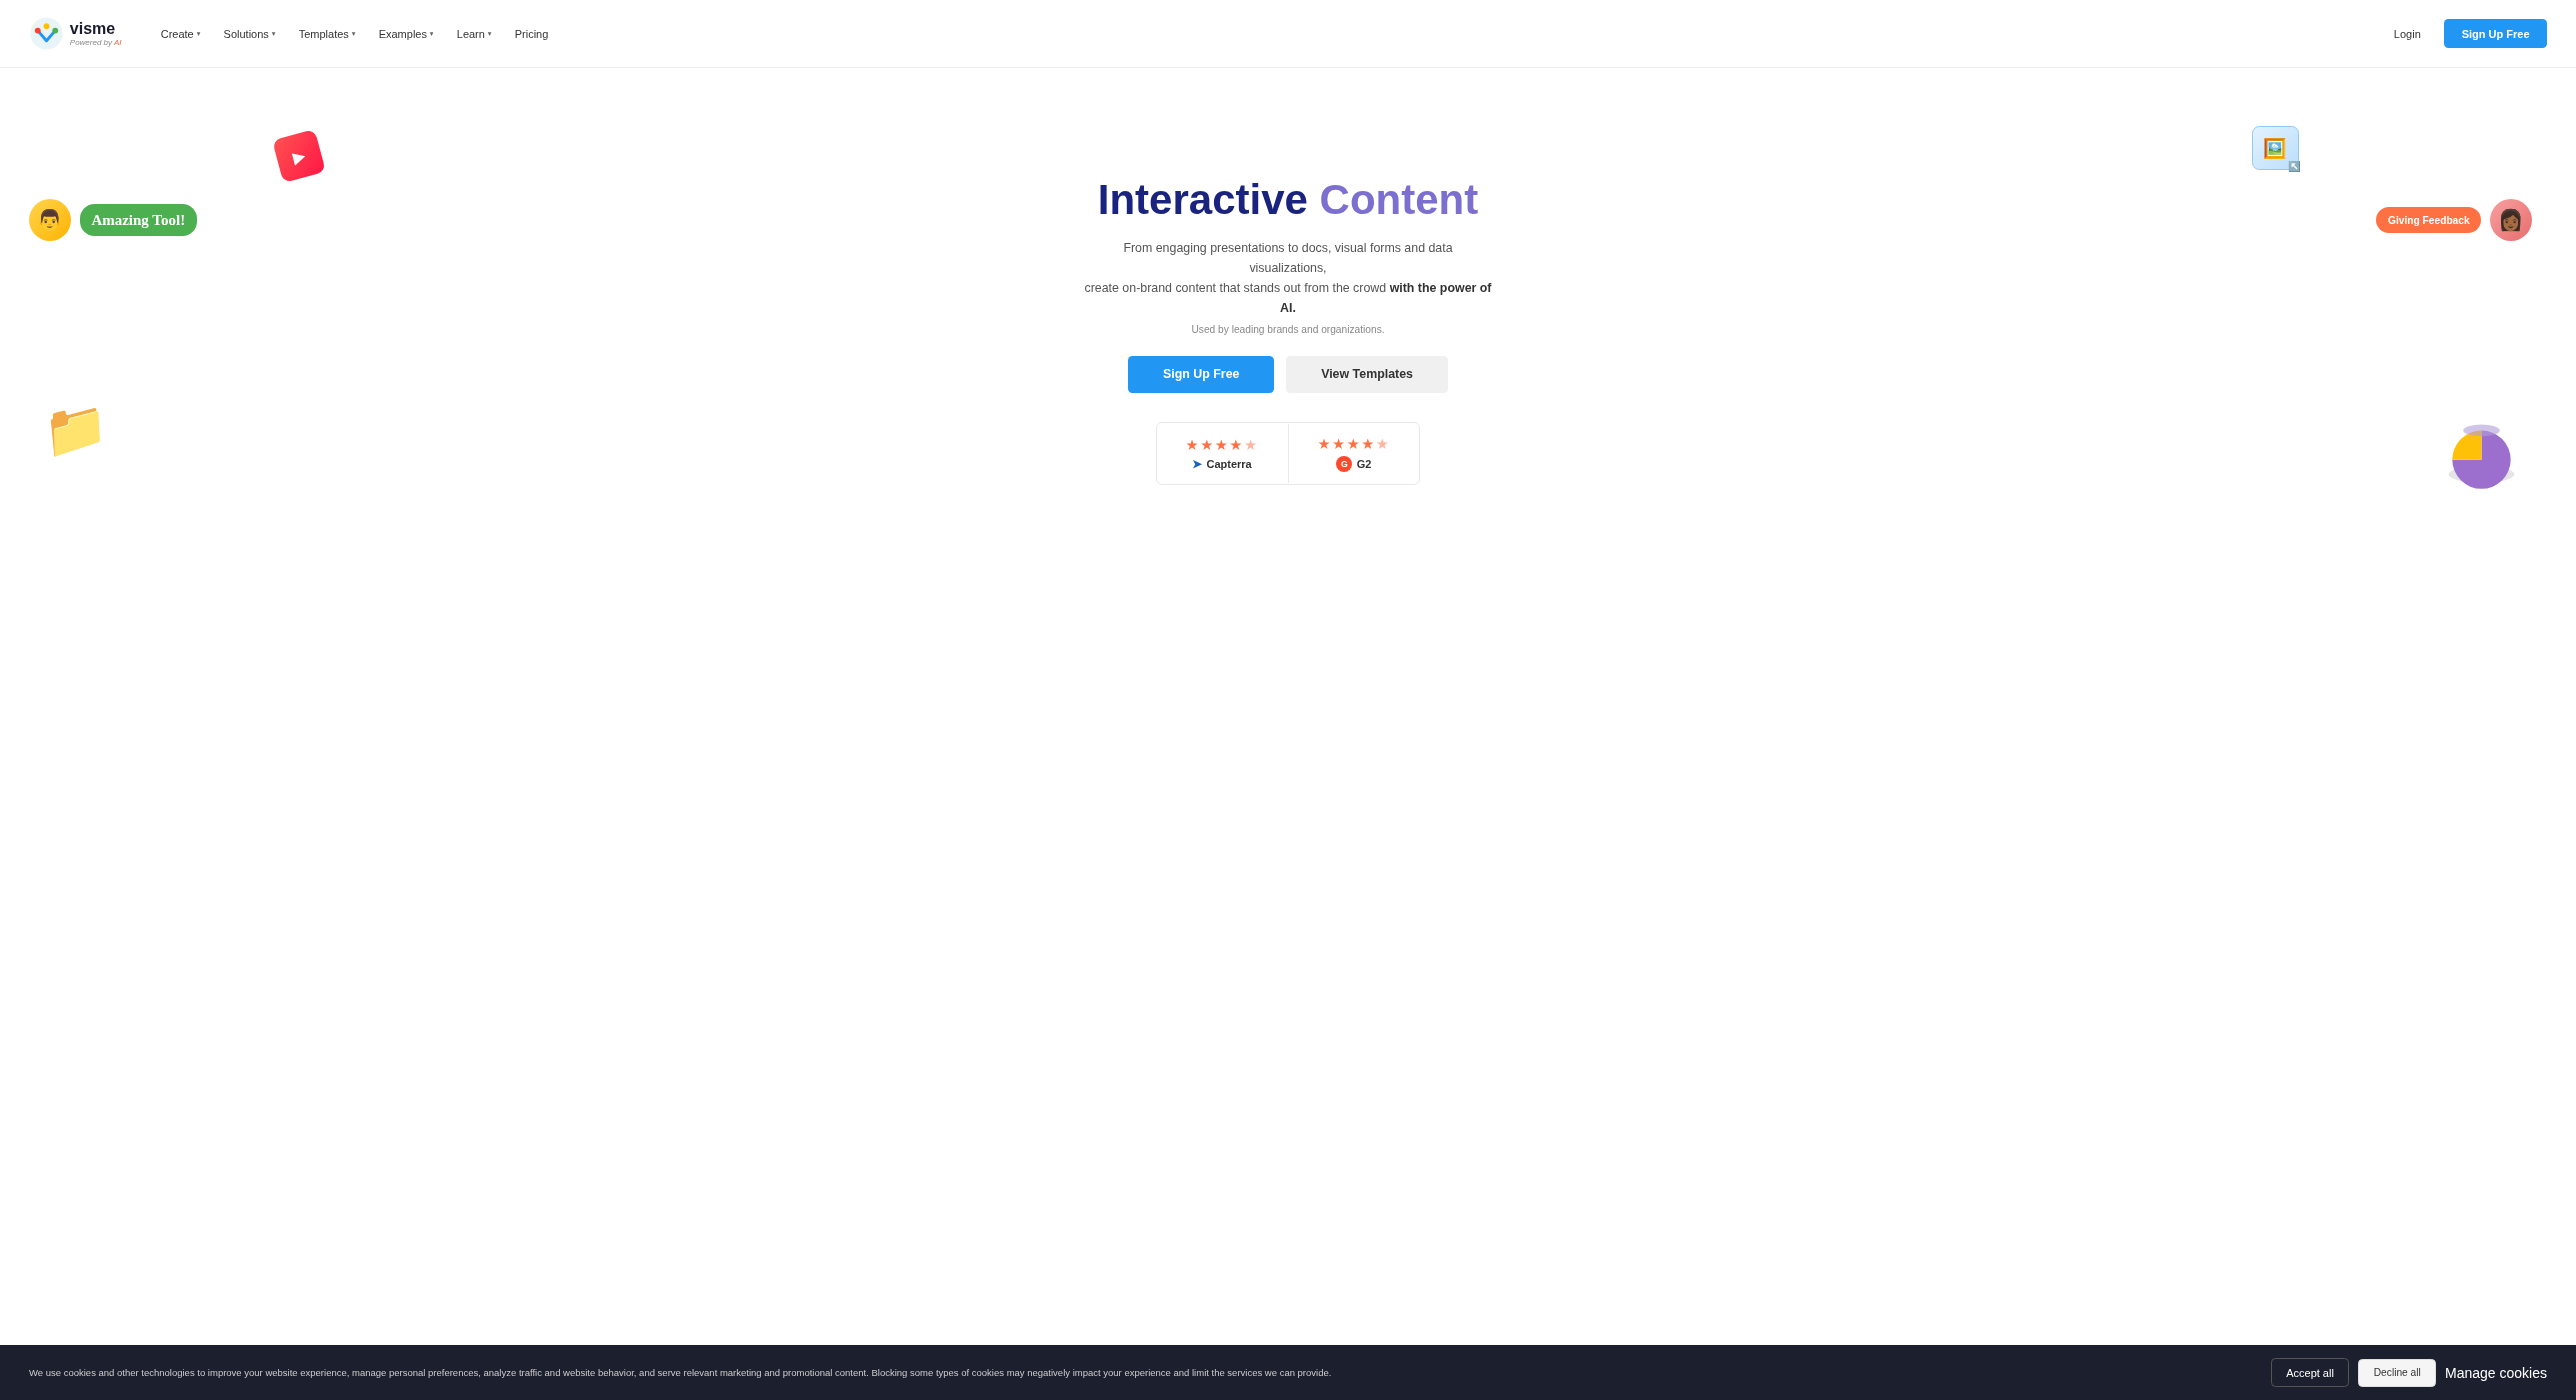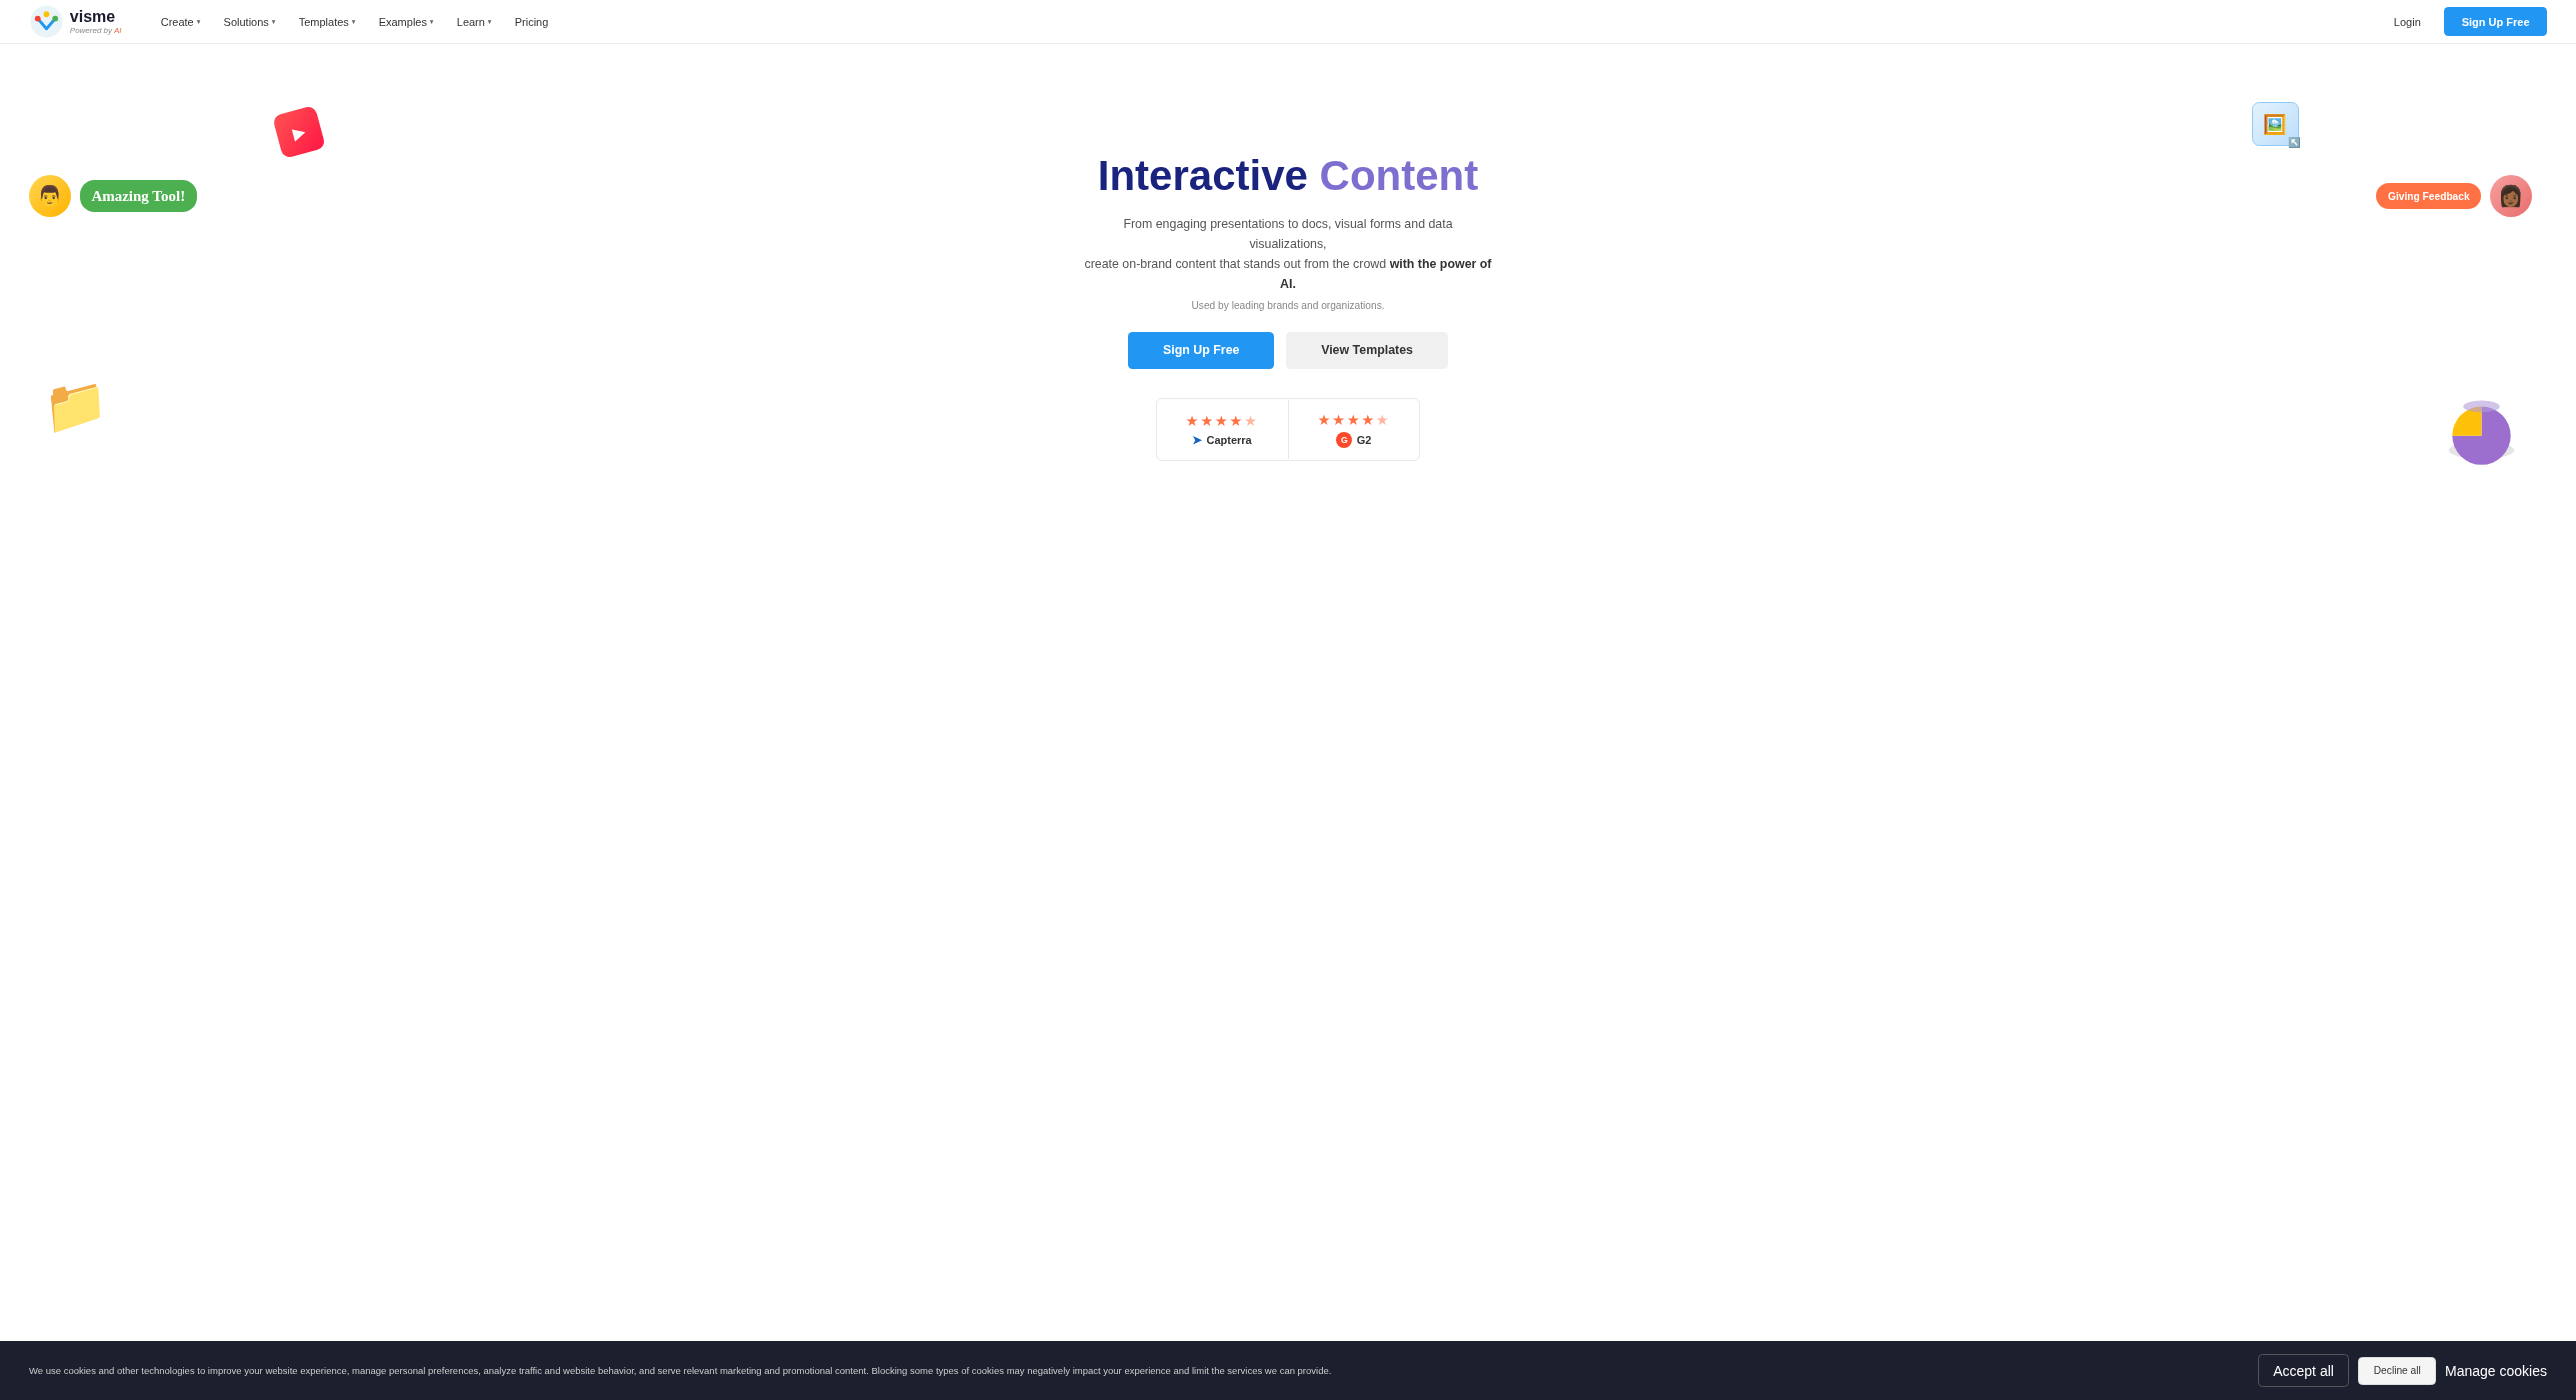--- a/index.html
+++ b/index.html
@@ -3,21 +3,21 @@
   <meta charset="utf-8">
   <style>
     * { margin: 0; padding: 0; box-sizing: border-box; }
     body { font-family: 'Segoe UI', Arial, sans-serif; background: #fff; overflow-x: hidden; }
 
     
     nav {
       display: flex;
       align-items: center;
       padding: 0 29px;
-      height: 44px;
+      height: 68px;
       border-bottom: 0.7px solid #eee;
       position: relative;
       z-index: 10;
       background: #fff;
     }
     .nav-logo {
       display: flex;
       align-items: center;
       margin-right: 29px;
       text-decoration: none;
@@ -318,21 +318,21 @@
       color: #ccc;
       line-height: 1.5;
     }
     .cookie-actions { display: flex; gap: 8.7px; align-items: center; flex-shrink: 0; }
     .btn-accept-all {
       background: #1c1f2e;
       color: #fff;
       border: 0.7px solid #555;
       border-radius: 4.4px;
       padding: 7.3px 14.6px;
-      font-size: 14px;
+      font-size: 11px;
       cursor: pointer;
       white-space: nowrap;
     }
     .btn-decline-all {
       background: #f5f5f5;
       color: #333;
       border: 0.7px solid #ddd;
       border-radius: 4.4px;
       padding: 7.3px 14.6px;
       font-size: 10.2px;

